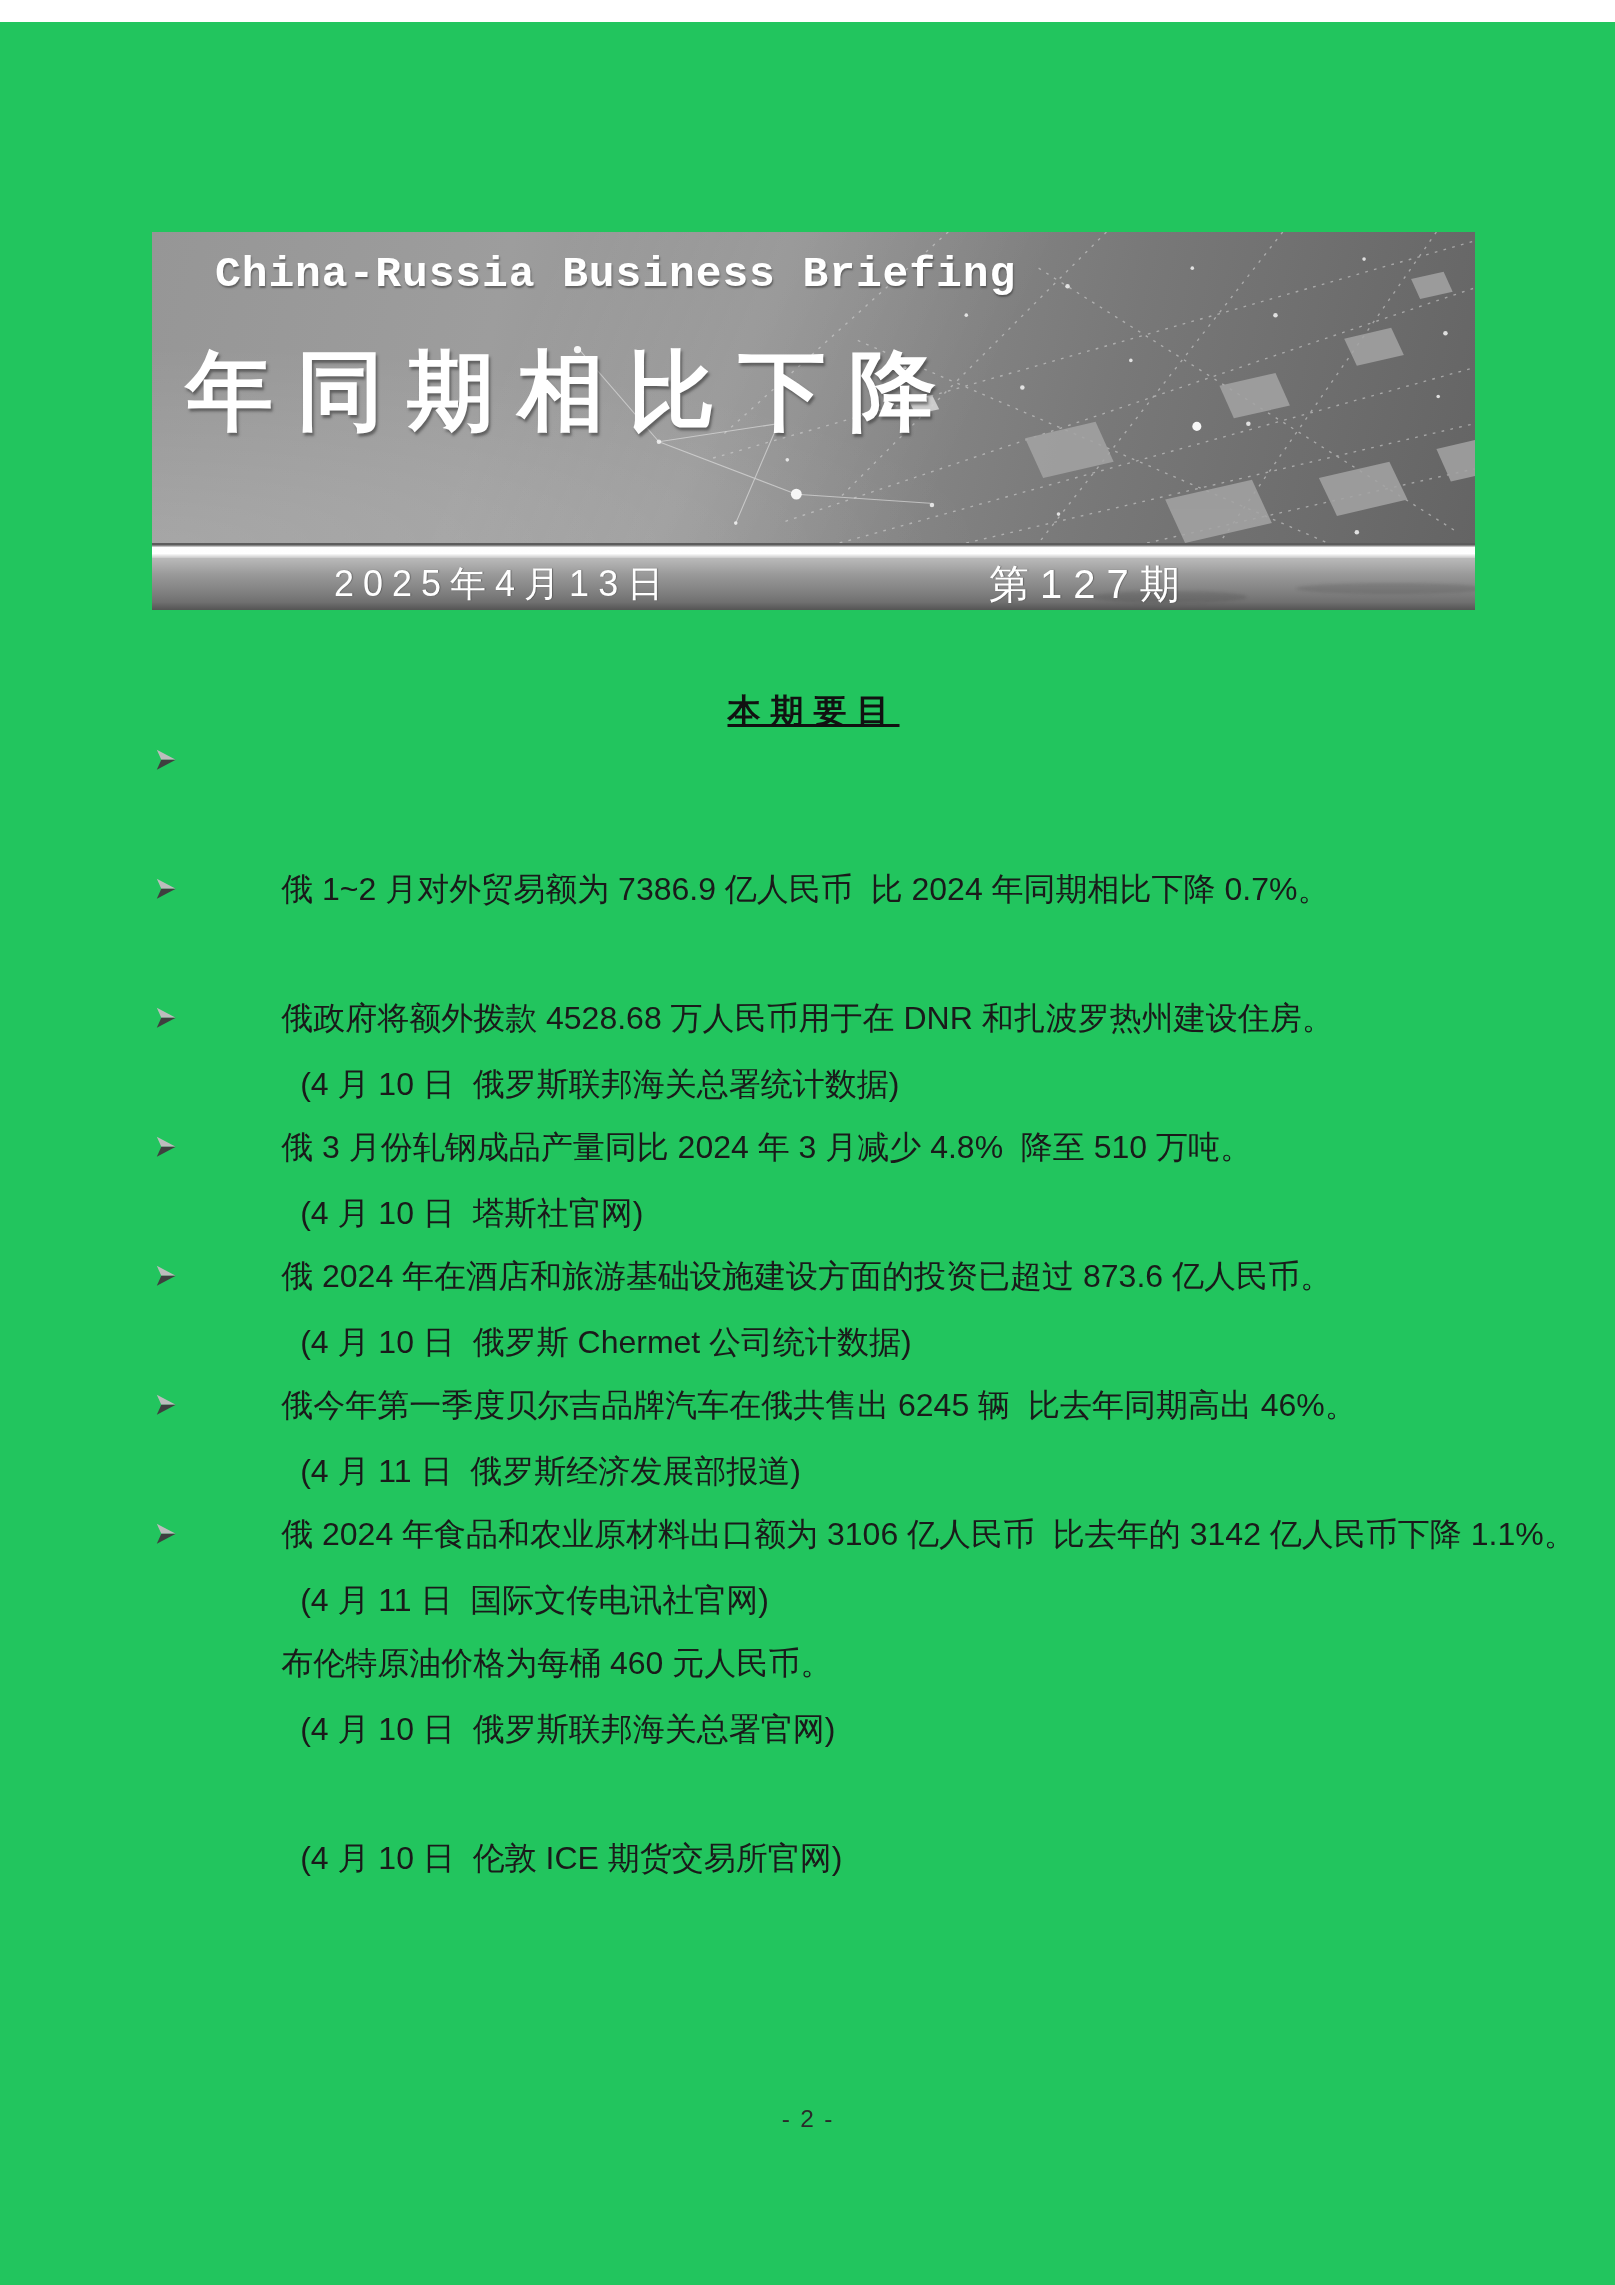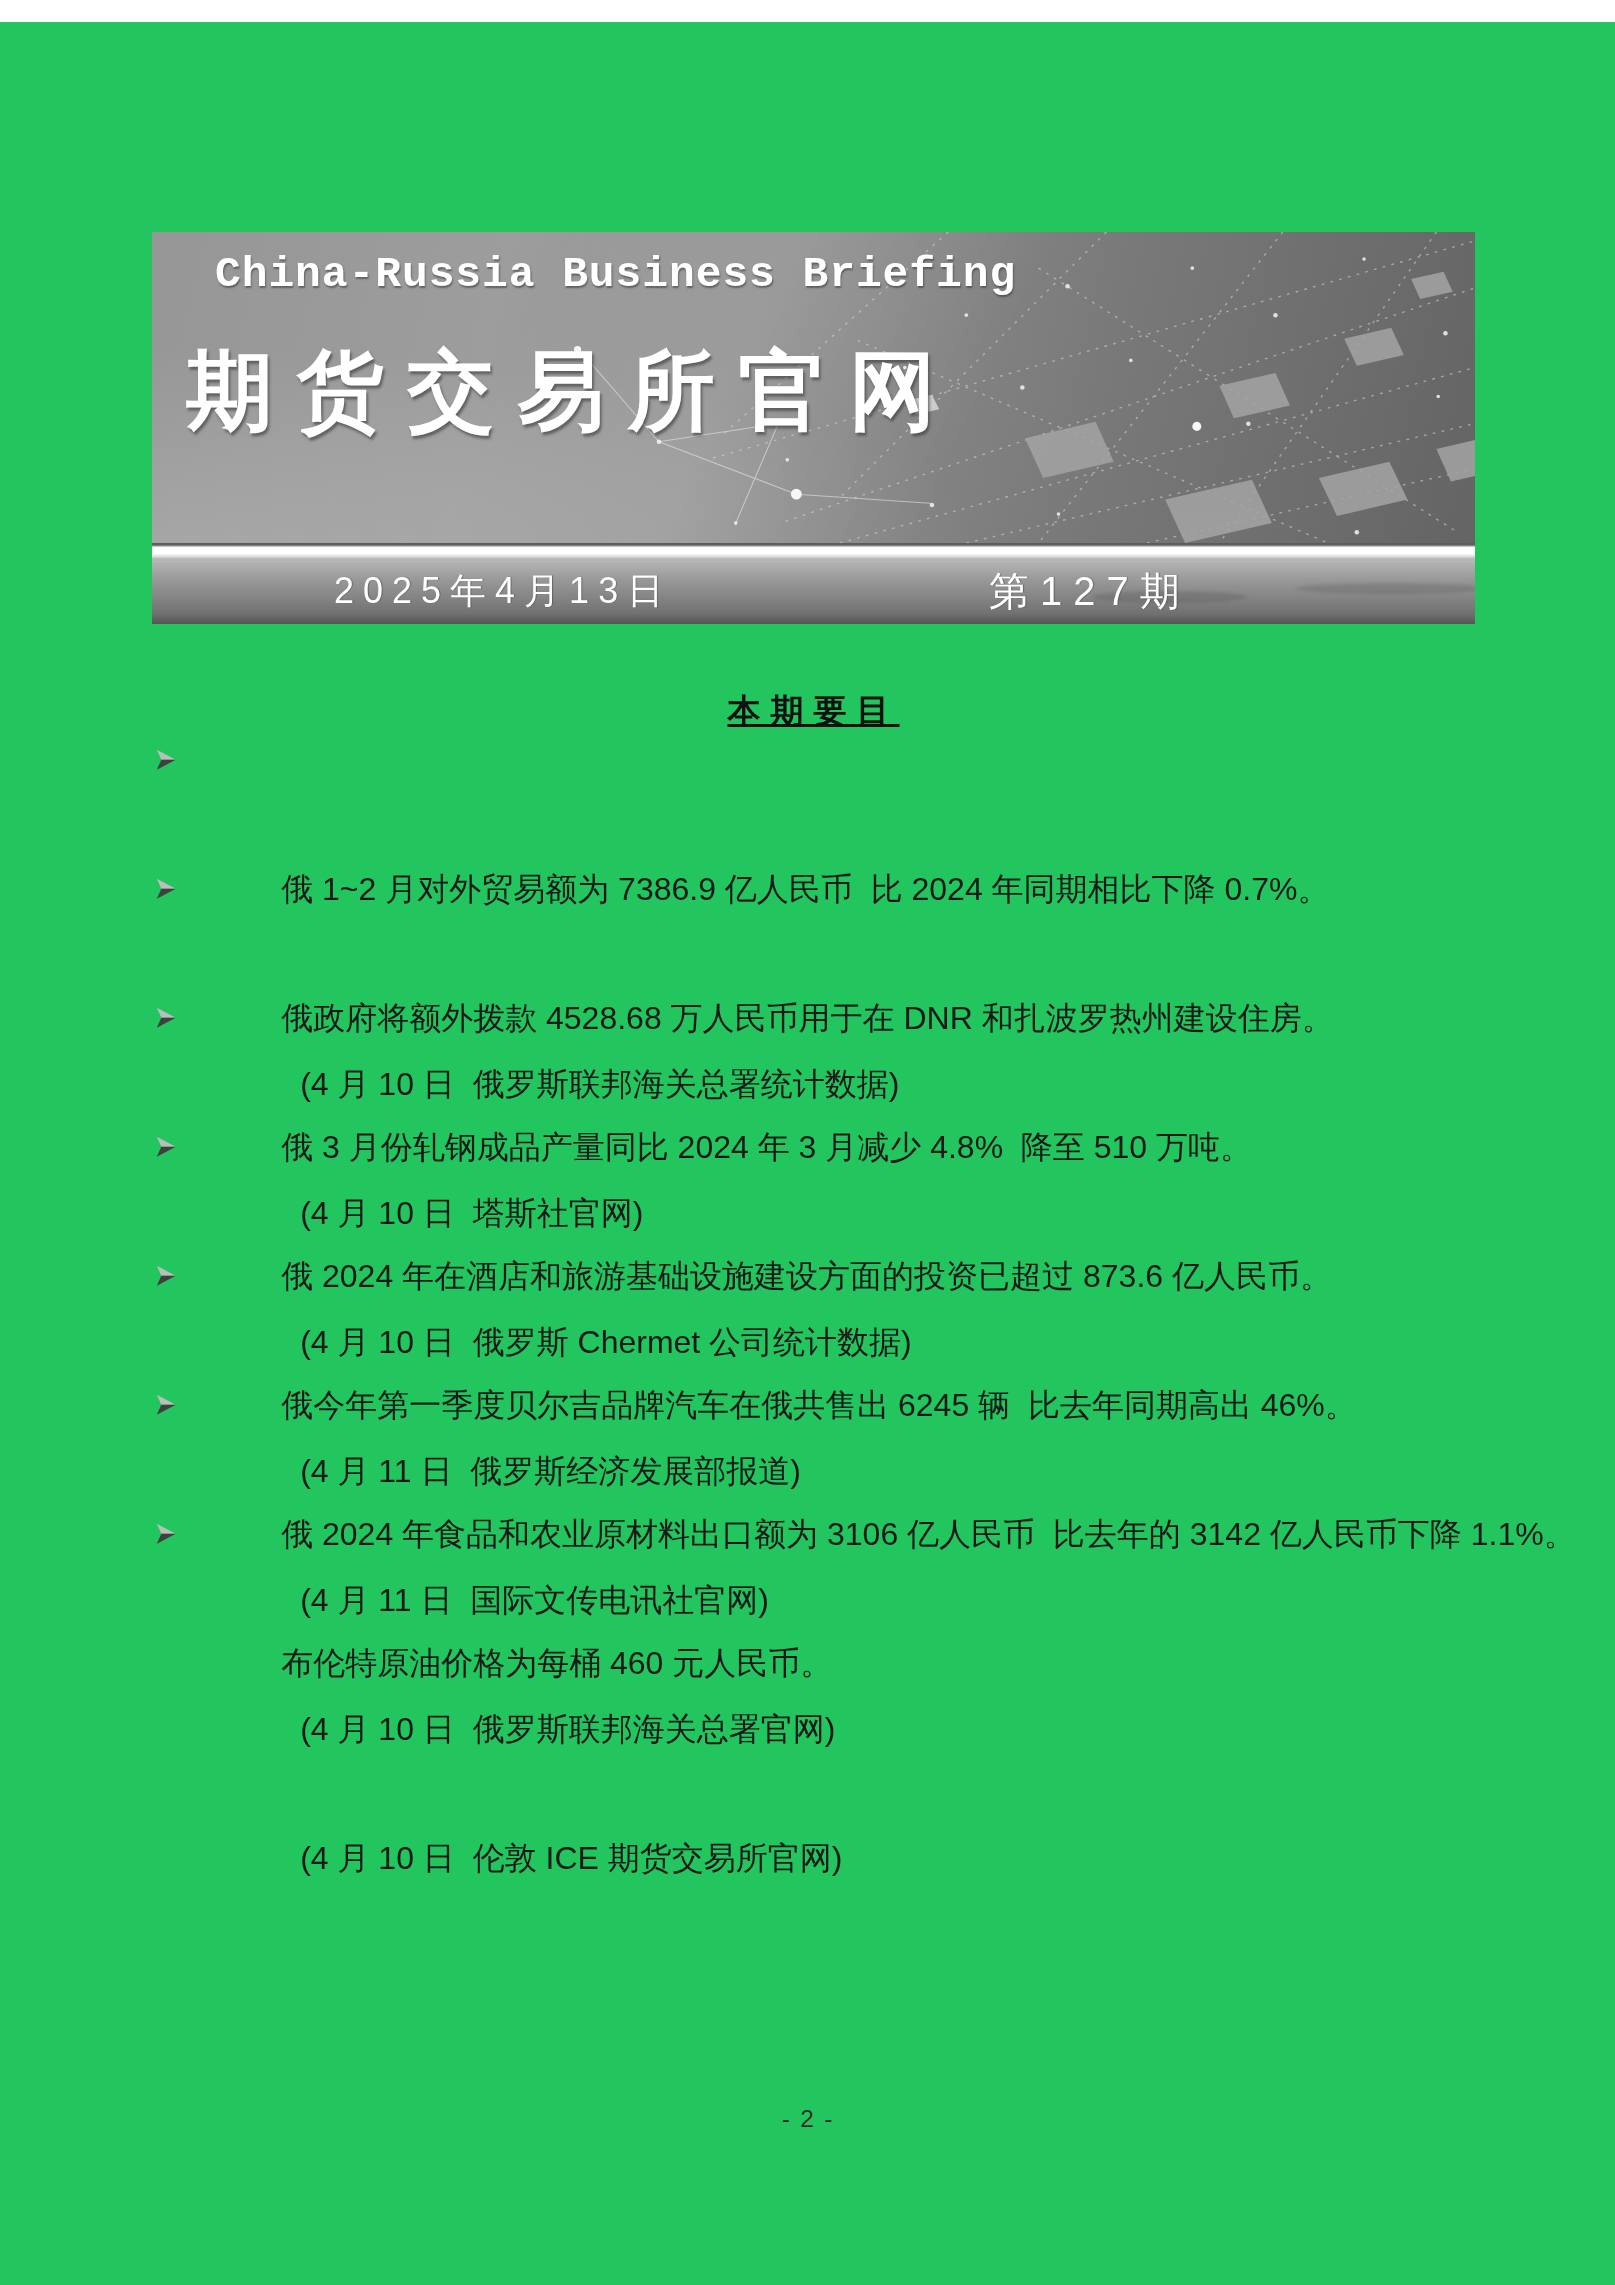--- a/index.html
+++ b/index.html
@@ -41,21 +41,21 @@
     font-family:"DejaVu Serif", serif;
     font-weight:bold; font-size:87px; letter-spacing:23.5px;
     color:#ffffff; text-shadow:1.8px 2.7px 2.7px rgba(55,55,55,0.6);
     white-space:pre;
   }
   .banner-sep {
     height:14.5px;
     background:linear-gradient(180deg,#5c5c5c 0%,#5c5c5c 12%,#fdfdfd 30%,#ffffff 70%,#c9c9c9 100%);
   }
   .banner-date-bar {
-    position:relative; height:66px; color:#ffffff;
+    position:relative; height:52px; color:#ffffff;
     background:linear-gradient(180deg,#bababa 0%,#999999 32%,#838383 62%,#707070 85%,#545454 100%);
     overflow:hidden;
   }
   .date-text {
     position:absolute; left:182px; top:50%; transform:translateY(-50%);
     font-size:36px; letter-spacing:9px; white-space:pre;
     text-shadow:0.9px 0.9px 0.9px rgba(60,60,60,0.5);
   }
   .issue-text {
     position:absolute; left:837px; top:50%; transform:translateY(-50%);
@@ -148,21 +148,21 @@
           <circle cx="560" cy="232" r="2.5"></circle>
             <circle cx="645" cy="322" r="2"></circle>
         </g>
         <g fill="#f6f6f6">
           <circle cx="712" cy="290" r="6"></circle>
           <circle cx="1155" cy="215" r="5"></circle>
           <circle cx="470" cy="130" r="4"></circle>
         </g>
       </svg>
       <div class="banner-title-en">China-Russia Business Briefing</div>
-      <div class="banner-title-zh">期货交易所官网</div>
+      <div class="banner-title-zh">年同期相比下降</div>
     </div>
 
     <div class="banner-sep"></div>
 
     <div class="banner-date-bar">
       <div class="smudge s1"></div>
       <div class="smudge s2"></div>
       <span class="date-text">2025年4月13日</span>
       <span class="issue-text">第127期</span>
     </div>

